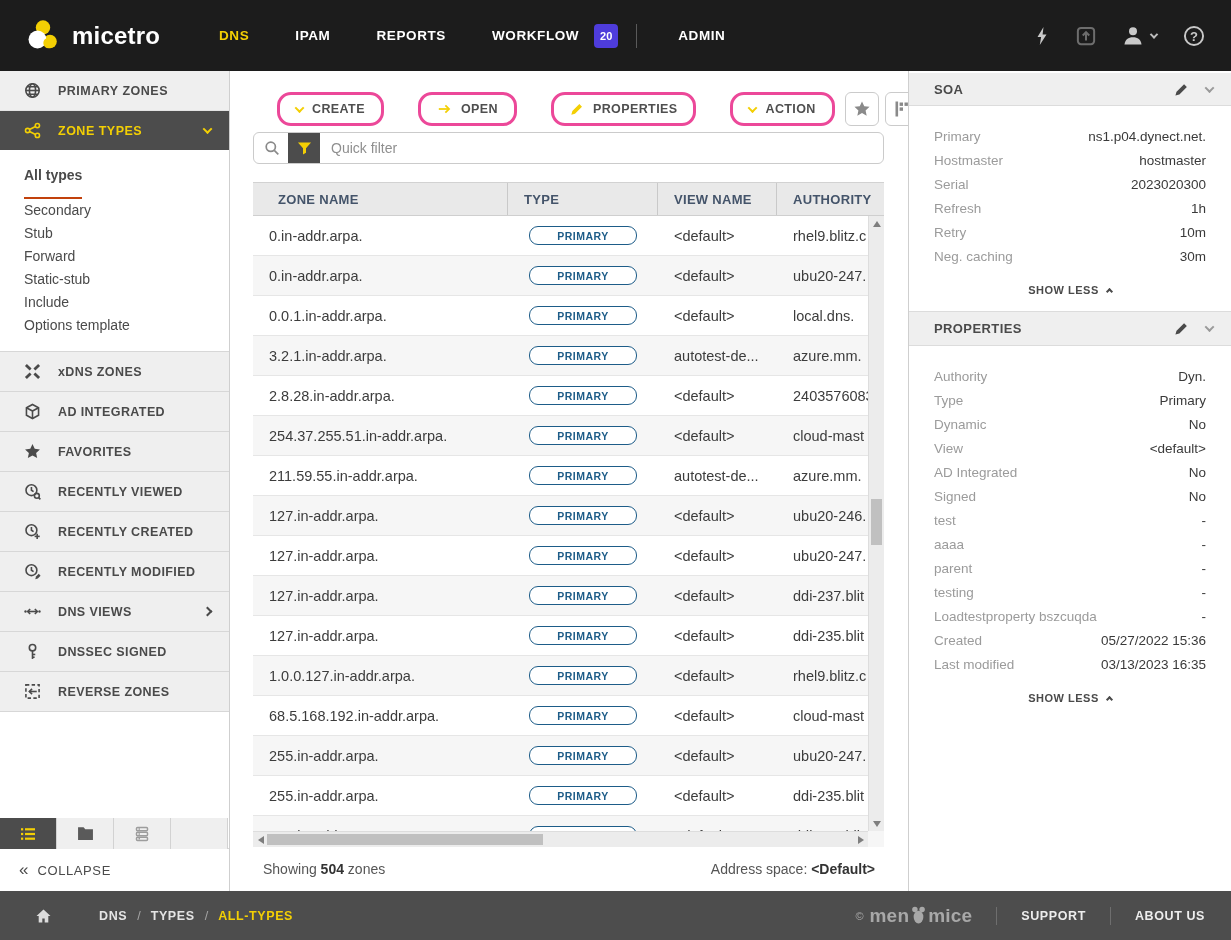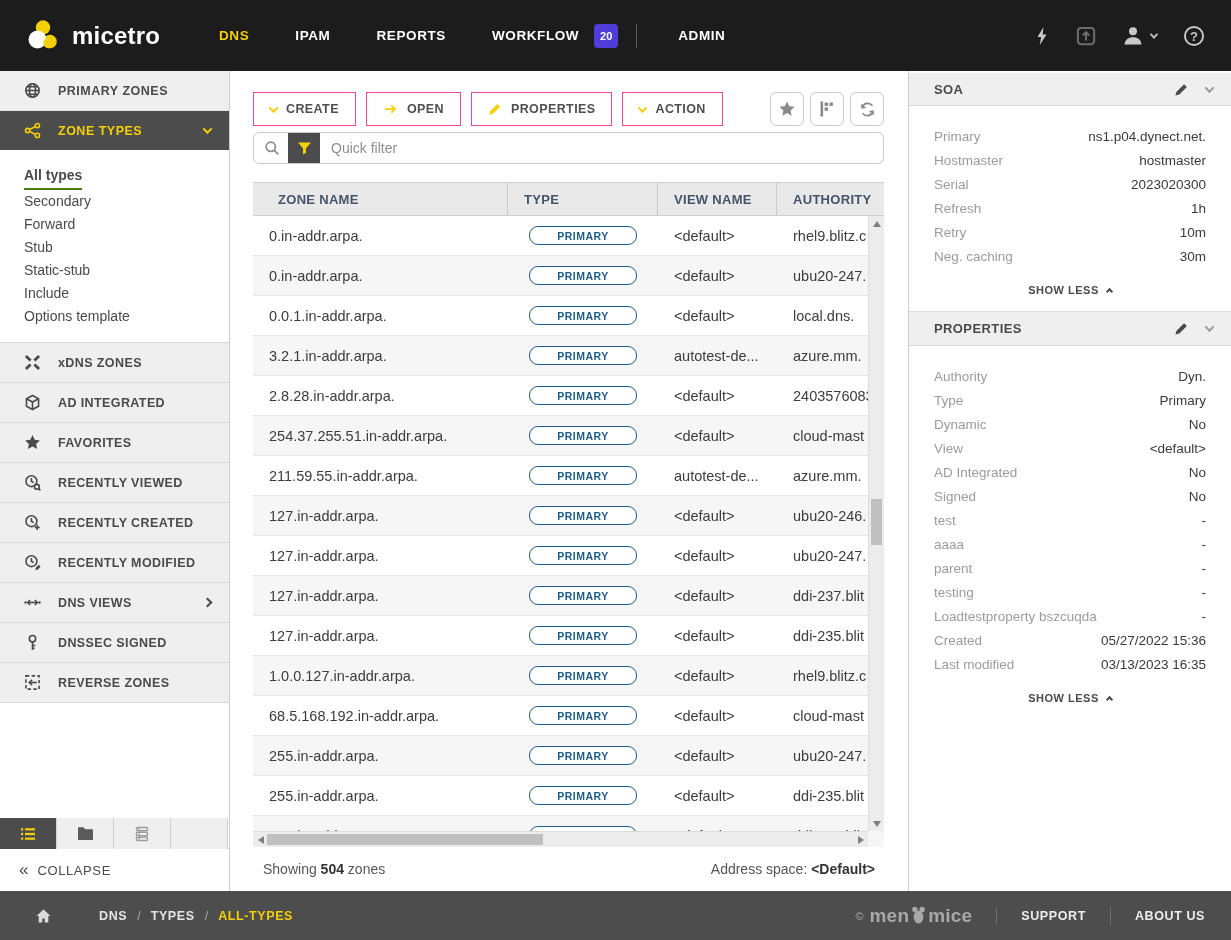--- a/index.html
+++ b/index.html
@@ -27,42 +27,42 @@
   .sidebar { position:absolute; left:0; top:71px; width:230px; height:820px; background:#fff;
              border-right:1px solid #cfcfcf; display:flex; flex-direction:column; }
   .side-section { height:40px; background:#efefef; display:flex; align-items:center; padding:0 18px 0 24px;
                   color:#4a4a4a; cursor:pointer; border-bottom:1px solid #e3e3e3; }
   .side-section .lbl { font-size:12.5px; font-weight:bold; letter-spacing:.5px; margin-left:17px; }
   .side-section.active { background:#4c4c4c; color:#f3cf04; height:39px; border-bottom:none; }
   .side-section .spacer, .side-item .spacer { flex:1; }
   .subfilters { background:#fff; padding:14px 0 14px 24px; }
   .subfilter { font-size:14px; color:#4a4a4a; line-height:23px; cursor:pointer; }
   .subfilter span { display:inline-block; }
-  .subfilter.selected span { font-weight:bold; border-bottom:2px solid #4d7c0f; padding-bottom:1px; }
+  .subfilter.selected span { font-weight:bold; border-bottom:2px solid #c2410c; padding-bottom:10px; }
   .side-items { border-top:1px solid #d7d7d7; }
   .side-item { height:40px; background:#efefef; border-bottom:1px solid #d7d7d7; display:flex; align-items:center;
                padding:0 18px 0 24px; color:#4a4a4a; cursor:pointer; }
   .side-item .lbl { font-size:12.5px; font-weight:bold; letter-spacing:.4px; margin-left:17px; }
   .side-fill { flex:1; background:#fff; }
   .side-tabs { height:31px; display:flex; border-bottom:1px solid #d7d7d7; }
   .side-tab { width:57px; height:31px; background:#efefef; border-right:1px solid #d2d2d2;
               display:flex; align-items:center; justify-content:center; color:#5a5a5a; cursor:pointer; }
   .side-tab.active { background:#4c4c4c; color:#f3cf04; }
   .side-tab.dim { color:#9d9d9d; }
   .side-tab.empty { cursor:default; }
   .collapse-row { height:42px; background:#fff; display:flex; align-items:center; padding-left:19px;
                   color:#4b4b4b; cursor:pointer; }
   .collapse-row .laquo { font-size:17px; margin-right:9px; color:#4b4b4b; }
   .collapse-row .lbl { font-size:13px; letter-spacing:.6px; }
 
   
   .main { position:absolute; left:230px; top:71px; width:678px; height:820px; background:#fff; }
   .toolbar { position:absolute; left:23px; right:24px; top:21px; height:34px; display:flex; align-items:center; }
-  .tb-btn { height:34px; border:1px solid #ec4899; border-radius:0; background:#fff; display:flex;
-            align-items:center; padding:0 16px; margin-right:10px; cursor:pointer; }
+  .tb-btn { height:34px; border:3px solid #ec4899; border-radius:14px; background:#fff; display:flex;
+            align-items:center; padding:0 16px; margin-right:10px; cursor:pointer;margin-left:24px; }
   .tb-btn .txt { font-size:12.5px; font-weight:bold; letter-spacing:.4px; color:#4f4f4f; margin-left:9px; }
   .tb-icons { margin-left:auto; display:flex; gap:6px; }
   .tb-ic { width:34px; height:34px; border:1px solid #cbcbcb; border-radius:6px; background:#fff;
            display:flex; align-items:center; justify-content:center; color:#8a8a8a; cursor:pointer; }
   .chev { display:inline-block; width:7px; height:7px; border-right:2.2px solid currentColor; border-bottom:2.2px solid currentColor; }
   .chev.down  { transform:rotate(45deg) translate(-1px,-1px); }
   .chev.up    { transform:rotate(-135deg); }
   .chev.right { transform:rotate(-45deg); }
   .yellow { color:#f3cf04; }
 
@@ -229,22 +229,22 @@
             </svg>
           </span>
           <span class="lbl">ZONE TYPES</span>
           <span class="spacer"></span>
           <span class="chev down"></span>
         </div>
       </div>
     <div class="subfilters" id="subfilters">
         <div class="subfilter selected"><span>All types</span></div>
         <div class="subfilter"><span>Secondary</span></div>
+        <div class="subfilter"><span>Stub</span></div>
         <div class="subfilter"><span>Forward</span></div>
-        <div class="subfilter"><span>Stub</span></div>
         <div class="subfilter"><span>Static-stub</span></div>
         <div class="subfilter"><span>Include</span></div>
         <div class="subfilter"><span>Options template</span></div>
       </div>
     <div class="side-items" id="side-items">
         <div class="side-item">
           <span class="icon">
             <svg width="17" height="17" viewBox="0 0 16 16" fill="none" stroke="currentColor" stroke-width="1.5">
               <path d="M1.8 1.8l4.4 4.4M14.2 1.8L9.8 6.2M1.8 14.2l4.4-4.4M14.2 14.2L9.8 9.8" stroke-width="2.6"></path>
             </svg>

